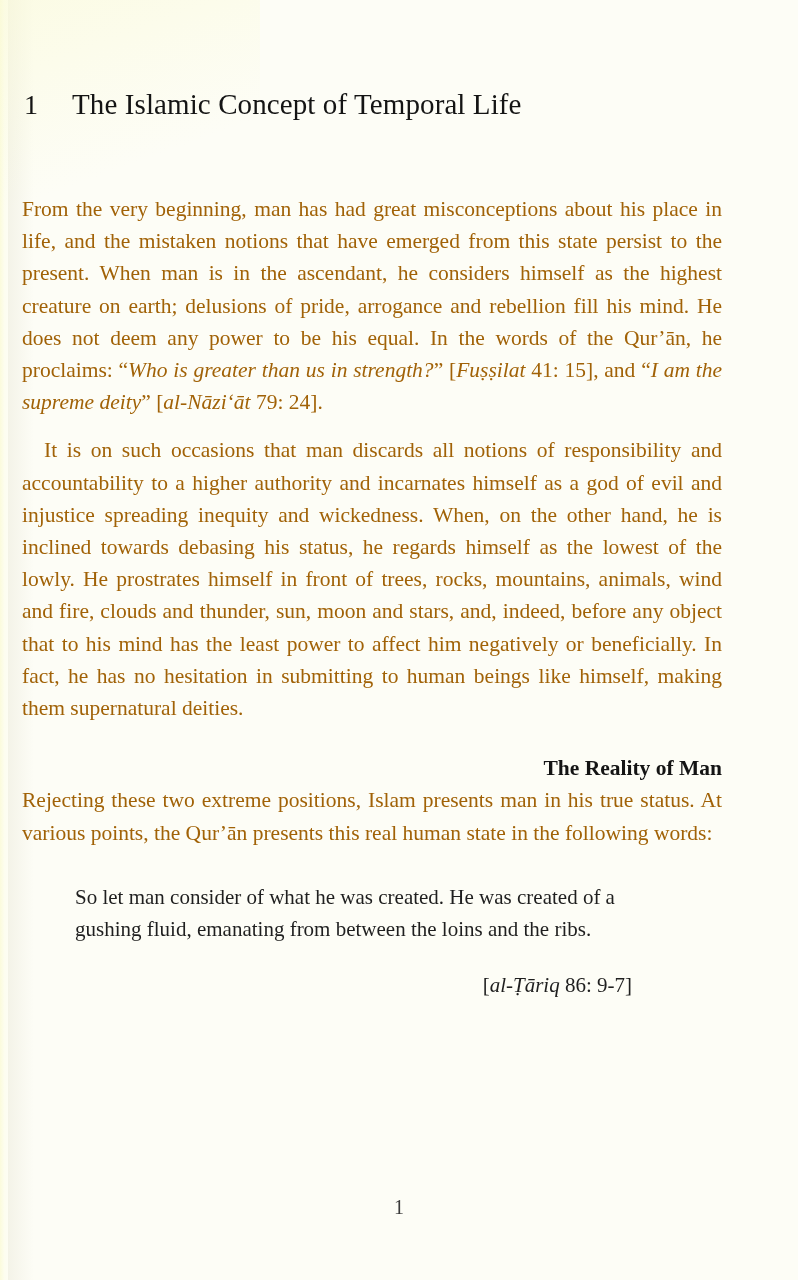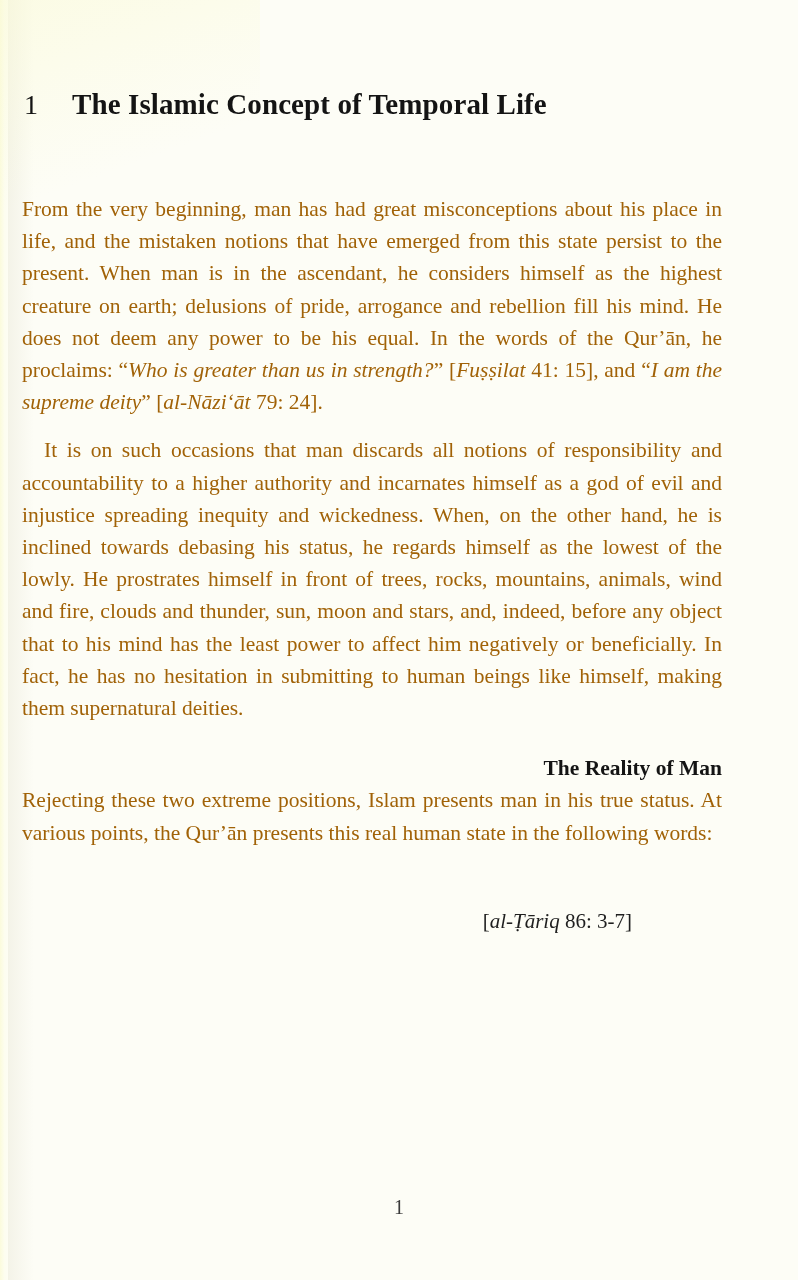--- a/index.html
+++ b/index.html
@@ -65,21 +65,21 @@
     letter-spacing: 0.1px;
     color: #141414;
   }
   .chapter-number {
     width: 48px;
     flex: 0 0 48px;
     font-weight: normal;
     font-size: 28px;
   }
   .chapter-title {
-    font-weight: bold;
+    font-weight: normal;
     white-space: nowrap;
   }
 
   
   .body-block {
     margin-top: 72px;
   }
   p.para {
     margin: 0;
     font-size: 21.5px;
@@ -171,21 +171,22 @@
 
       <p class="para"><span>From the very beginning, man has had great misconceptions about his place in life, and the mistaken notions that have emerged from this state persist to the present. When man is in the ascendant, he considers himself as the highest creature on earth; delusions of pride, arrogance and rebellion fill his mind. He does not deem any power to be his equal. In the words of the Qur’ān, he proclaims: “</span><em class="q">Who is greater than us in strength?</em><span>” [</span><span class="cite"><em class="work">Fuṣṣilat</em><span> 41: 15</span></span><span>], and “</span><em class="q">I am the supreme deity</em><span>” [</span><span class="cite"><em class="work">al-Nāziʻāt</em><span> 79: 24</span></span><span>].</span></p>
 
       <p class="para indent">It is on such occasions that man discards all notions of responsibility and accountability to a higher authority and incarnates himself as a god of evil and injustice spreading inequity and wickedness. When, on the other hand, he is inclined towards debasing his status, he regards himself as the lowest of the lowly. He prostrates himself in front of trees, rocks, mountains, animals, wind and fire, clouds and thunder, sun, moon and stars, and, indeed, before any object that to his mind has the least power to affect him negatively or beneficially. In fact, he has no hesitation in submitting to human beings like himself, making them supernatural deities.</p>
 
       <h2 class="subhead">The Reality of Man</h2>
 
       <p class="para">Rejecting these two extreme positions, Islam presents man in his true status. At various points, the Qur’ān presents this real human state in the following words:</p>
 
       <div class="blockquote">
-        <p class="source"><span>[</span><em class="work">al-Ṭāriq</em><span> 86: 3-7</span><span>]</span></p>
+        <p>So let man consider of what he was created. He was created of a gushing fluid, emanating from between the loins and the ribs.</p>
+        <p class="source"><span>[</span><em class="work">al-Ṭāriq</em><span> 86: 9-7</span><span>]</span></p>
       </div>
 
     </div>
   </div>
 
   <div class="folio">1</div>
 
 </div>
 
 </body></html>

